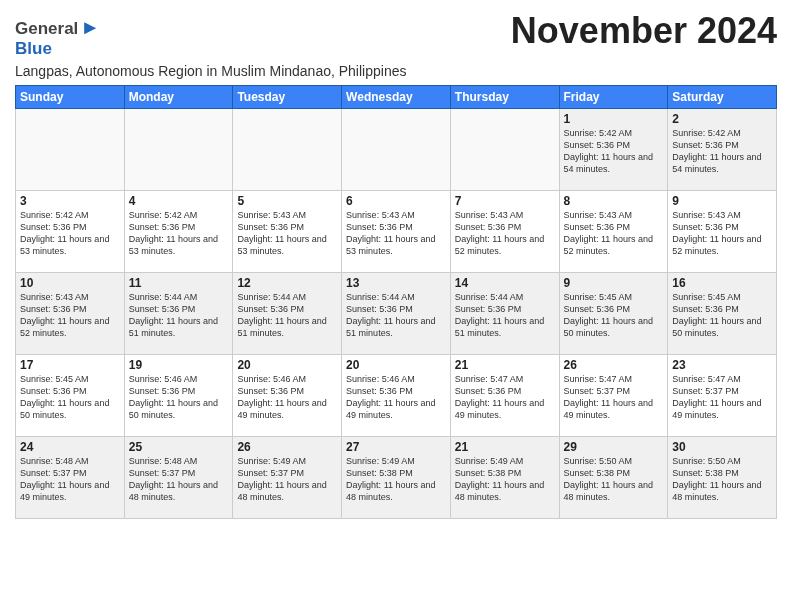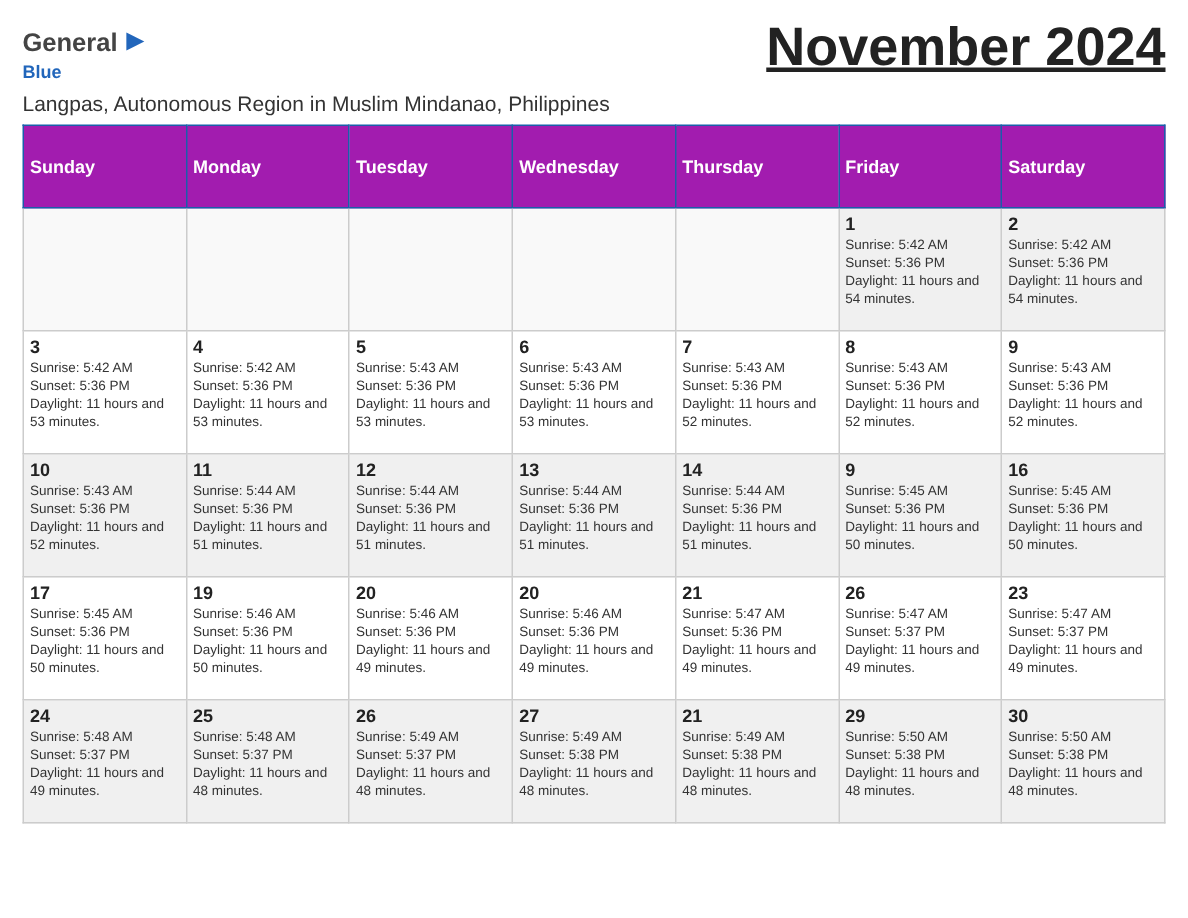--- a/index.html
+++ b/index.html
@@ -20,36 +20,35 @@
       display: flex;
       flex-direction: column;
       align-items: flex-start;
       margin-top: 6px;
     }
     .month-title {
       font-size: 36px;
       font-weight: bold;
       color: #222;
       text-align: right;
-      text-decoration: underline;
     }
     .subtitle {
       font-size: 14px;
       color: #333;
       margin-bottom: 6px;
     }
     .calendar {
       width: 100%;
       border-collapse: collapse;
     }
     .calendar th {
-      background-color: #a21caf;
+      background-color: #3b82f6;
       color: #fff;
       font-size: 12px;
-      padding: 20px 4px;
+      padding: 4px 4px;
       text-align: left;
       border: 1px solid #1a5eaa;
     }
     .calendar td {
       border: 1px solid #ccc;
       vertical-align: top;
       padding: 3px 4px;
       font-size: 9.5px;
       color: #333;
       width: 14.28%;
@@ -77,21 +76,21 @@
     .logo-row {
       display: flex;
       align-items: flex-end;
     }
     .logo-text-general {
       font-size: 17px;
       font-weight: bold;
       color: #444;
     }
     .logo-text-blue {
-      font-size: 12px;
+      font-size: 17px;
       font-weight: bold;
       color: #2266bb;
     }
     .logo-bird {
       color: #2266bb;
       font-size: 20px;
       margin-left: 2px;
     }
   </style>
 </head>

